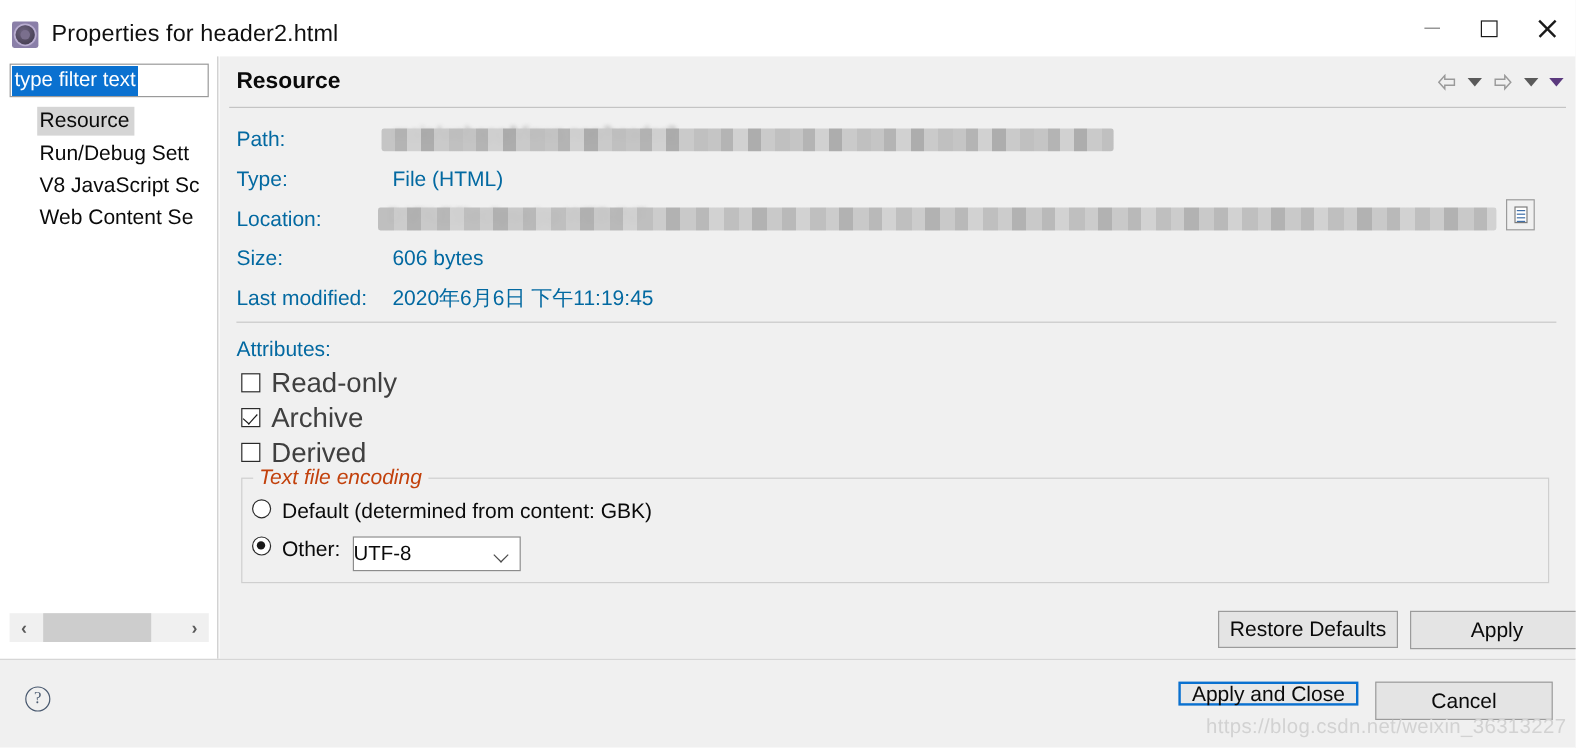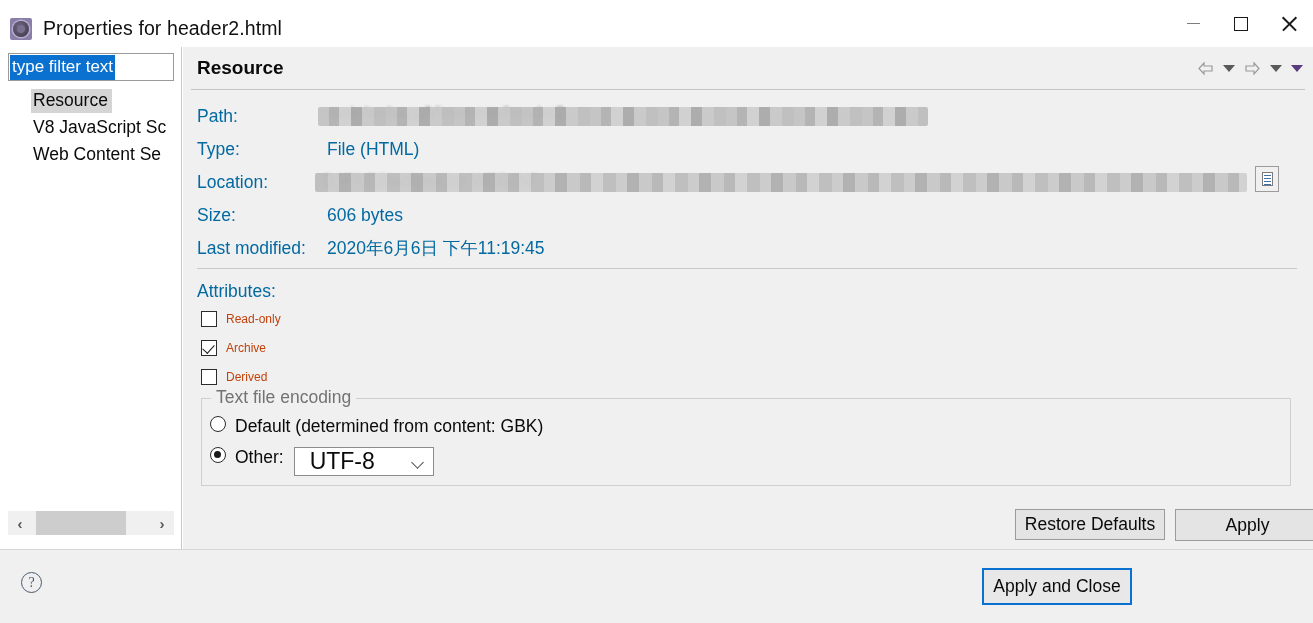--- a/index.html
+++ b/index.html
@@ -244,21 +244,21 @@
 
   .sep-line {
     position: absolute; left: 14px;
     width: 1100px; height: 1px; background: #c9c9c9;
   }
 
   
   .chk-row {
     position: absolute; left: 18px;
     height: 26px; display: flex; align-items: center;
-    font-size: 12px; color: #c2410c;
+    font-size: 23px; color: #404040;
   }
   .chkbox {
     width: 16px; height: 16px;
     border: 1.4px solid #2b2b2b;
     background: #ffffff;
     margin-right: 9px;
     position: relative; flex: none;
   }
   .chkbox.checked::after {
     content: "";
@@ -272,21 +272,21 @@
   
   .group {
     position: absolute; left: 18px;
     width: 1090px; height: 88px;
     border: 1px solid #cfcfcf;
   }
   .group-title {
     position: absolute; left: 9px; top: -12px;
     background: #f0f0f0;
     padding: 0 5px;
-    font-size: 17.5px; color: #737373;
+    font-size: 17.5px; color: #c2410c; font-style: italic;
   }
   .radio-row {
     position: absolute; left: 8px;
     height: 26px; display: flex; align-items: flex-start;
     font-size: 17.5px; color: #0a0a0a;
   }
   .radio {
     width: 16px; height: 16px;
     border: 1.5px solid #2b2b2b;
     border-radius: 50%;
@@ -298,24 +298,24 @@
     content: "";
     position: absolute; left: 3px; top: 3px;
     width: 7px; height: 7px;
     border-radius: 50%; background: #1a1a1a;
   }
   .combo {
     width: 140px; height: 29px;
     border: 1px solid #8c8c8c;
     background: #ffffff;
     display: flex; align-items: center;
-    padding-left: 15px;
+    padding-left: 0;
     margin-left: 10px;
     position: relative;
-    font-size: 23px; color: #0a0a0a;
+    font-size: 17px; color: #0a0a0a;
   }
   .combo .chev {
     position: absolute; right: 11px; top: 10px;
     width: 9px; height: 9px;
     border-right: 1.6px solid #4a4a4a;
     border-bottom: 1.6px solid #4a4a4a;
     transform: rotate(45deg);
   }
 
   
@@ -342,21 +342,21 @@
     width: 21px; height: 21px;
     border: 1.6px solid #4a5a70;
     border-radius: 50%;
     color: #4a5a70;
     font-size: 14px;
     display: flex; align-items: center; justify-content: center;
     font-family: "Liberation Serif", serif;
   }
   .btn-applyclose {
     position: absolute; left: 982px; top: 18px;
-    width: 150px; height: 37px;
+    width: 150px; height: 20px;
     border: 2px solid #0a71d0;
     background: #e8e8e8;
   }
   .btn-cancel {
     position: absolute; left: 1146px; top: 18px;
     width: 148px; height: 32px;
   }
 
   .watermark {
     position: absolute; left: 1005px; top: 596px;
@@ -392,20 +392,23 @@
 
     <div class="left-panel">
 
       <div class="filter-box">
         <span class="filter-text">type filter text</span>
       </div>
 
       <div class="tree">
         <div class="tree-item selected">
           <span class="lbl">Resource</span>
+        </div>
+        <div class="tree-item">
+          <span class="lbl">Run/Debug Sett</span>
         </div>
         <div class="tree-item">
           <span class="lbl">V8 JavaScript Sc</span>
         </div>
         <div class="tree-item">
           <span class="lbl">Web Content Se</span>
         </div>
       </div>
 
       <div class="hscroll">
@@ -508,16 +511,18 @@
 
       <div class="btn btn-restore">Restore Defaults</div>
       <div class="btn btn-apply">Apply</div>
 
     </div>
   </div>
 
   <div class="footer">
     <div class="help-icon">?</div>
     <div class="btn btn-applyclose">Apply and Close</div>
+    <div class="btn btn-cancel">Cancel</div>
   </div>
 
+  <div class="watermark">https://blog.csdn.net/weixin_36313227</div>
 
 </div>
 
 </body></html>

